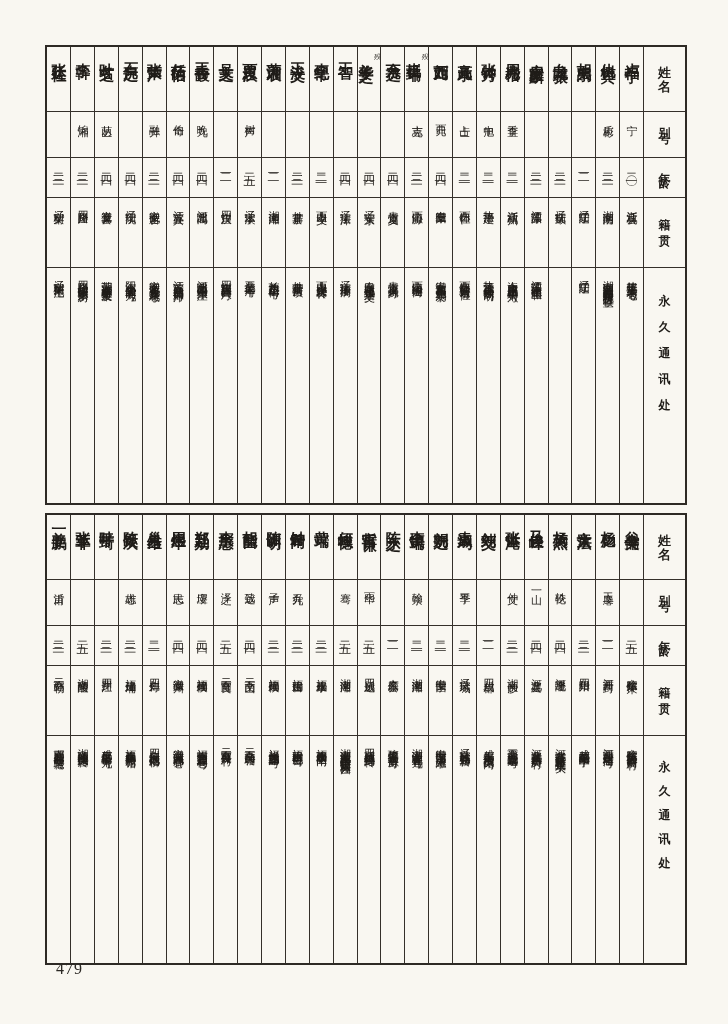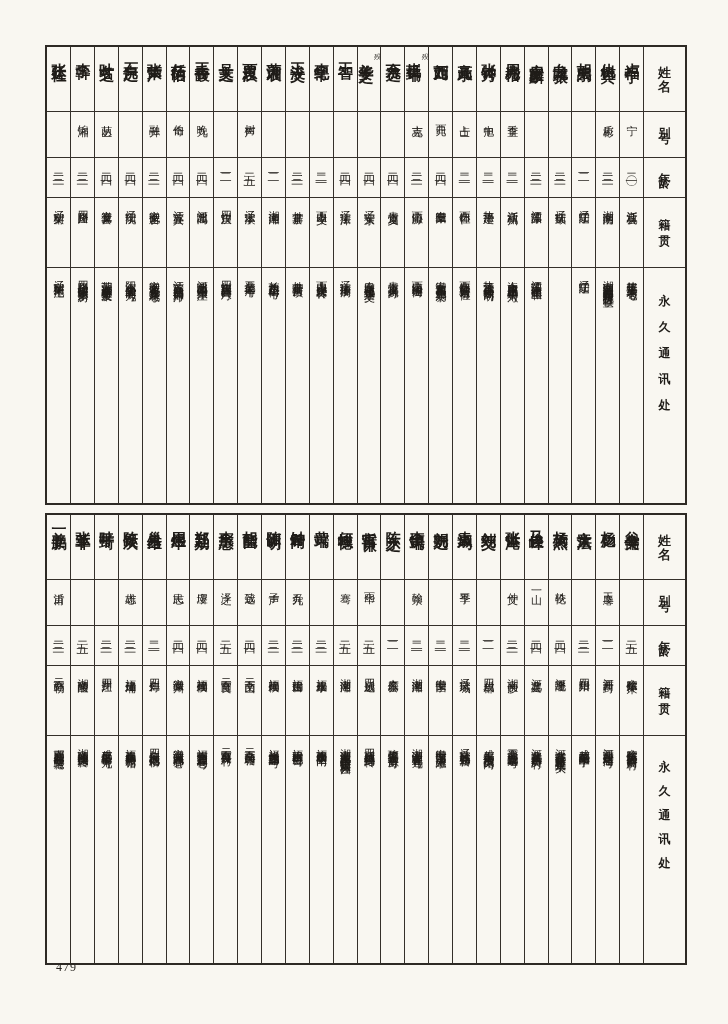--- a/index.html
+++ b/index.html
@@ -61,21 +61,21 @@
   
   .h-name{font-size:13px;letter-spacing:13px;padding-top:9px;}
   .h-alias{font-size:12px;letter-spacing:7px;padding-top:5px;}
   .h-age{font-size:12px;letter-spacing:5px;padding-top:4px;}
   .h-native{font-size:12px;letter-spacing:17px;padding-top:11px;}
   .h-addr{font-size:12px;letter-spacing:26px;padding-top:16px;}
   #bottom-table .h-addr{letter-spacing:24px;padding-top:14px;}
   #page-number{
     position:absolute;
     left:56px;top:960px;
-    font-size:12px;
+    font-size:16px;
     letter-spacing:1px;
     color:#2b2824;
   }
 </style>
 </head>
 <body>
 
 <div id="page">
 
   <div id="top-table" class="vtable">

